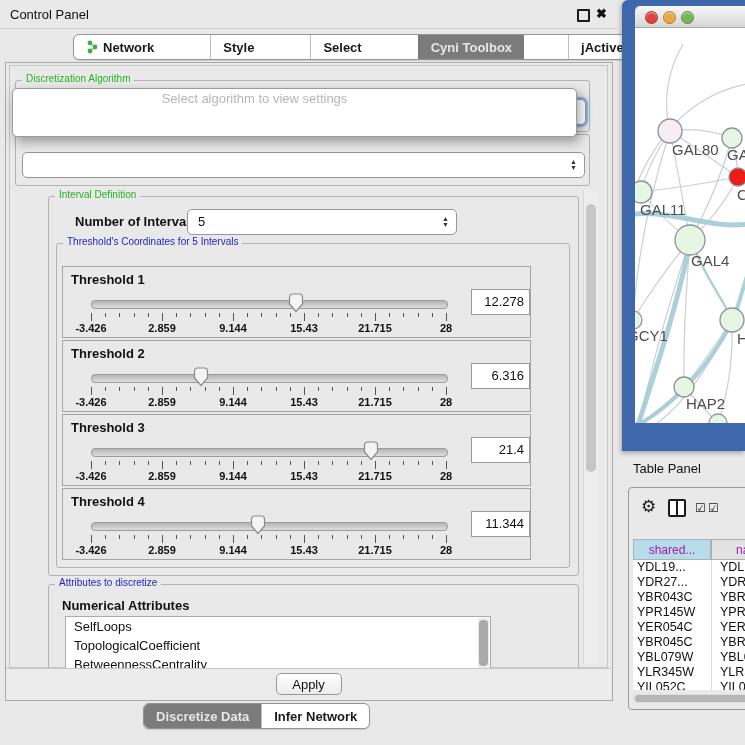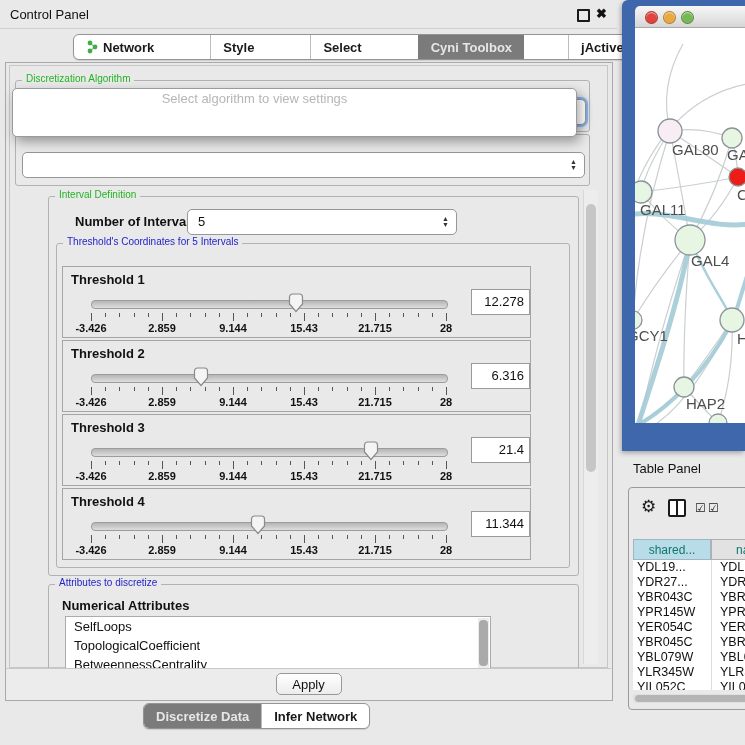--- a/index.html
+++ b/index.html
@@ -60,21 +60,21 @@
   .net-titlebar{position:absolute;left:13px;top:6px;width:110px;height:21px;background:linear-gradient(#f7f7f7,#d6d6d6);border-top-left-radius:5px;border-bottom:1px solid #a8a8a8;}
   .light{position:absolute;top:5px;width:11px;height:11px;border-radius:50%;border:1px solid rgba(0,0,0,.25);box-shadow:inset 0 1px 1px rgba(255,255,255,.6);}
   .net-canvas{position:absolute;left:13px;top:28px;width:110px;height:395px;background:#fff;overflow:hidden;}
   
   .tp-title{position:absolute;left:633px;top:461px;font-size:13px;color:#111;}
   .table-panel{position:absolute;left:628px;top:487px;width:132px;height:221px;background:#e9e9e9;border:1px solid #9a9a9a;border-radius:4px;}
   .gear-icon{position:absolute;left:12px;top:8px;font-size:17px;color:#1a1a1a;}
   .split-icon{position:absolute;left:39px;top:11px;width:14px;height:14px;background:#fff;border:2px solid #1a1a1a;border-radius:2px;}
   .split-icon::after{content:"";position:absolute;left:6px;top:0;width:2px;height:14px;background:#1a1a1a;}
   .check-icon{position:absolute;top:13px;font-size:12px;color:#1a1a1a;}
-  .tbl-header{position:absolute;top:51px;height:21px;font-size:12px;color:#0f766e;display:flex;align-items:center;justify-content:center;border:1px solid #9fb6be;box-sizing:border-box;}
+  .tbl-header{position:absolute;top:51px;height:21px;font-size:12px;color:#a21caf;display:flex;align-items:center;justify-content:center;border:1px solid #9fb6be;box-sizing:border-box;}
   .tbl-h1{left:4px;width:78px;background:#b8dce8;}
   .tbl-h2{left:82px;width:80px;background:#e2e2e2;border-color:#b0b0b0;}
   .tbl-body{position:absolute;left:4px;top:72px;width:158px;height:130px;background:#fff;overflow:hidden;}
   .tbl-row{display:flex;height:15px;line-height:15px;font-size:12.5px;color:#111;}
   .tbl-c1{width:78px;padding-left:4px;box-sizing:border-box;white-space:nowrap;overflow:hidden;}
   .tbl-c2{width:80px;padding-left:8px;box-sizing:border-box;border-left:1px solid #ddd;white-space:nowrap;overflow:hidden;}
   .tbl-hscroll{position:absolute;left:4px;top:206px;width:128px;height:9px;background:#e0e0e0;border-radius:4px;}
   .tbl-hscroll .thumb{position:absolute;left:2px;top:1px;width:120px;height:7px;background:#b5b5b5;border-radius:4px;}
   .net-icon{display:inline-block;width:12px;height:14px;}
 </style>

